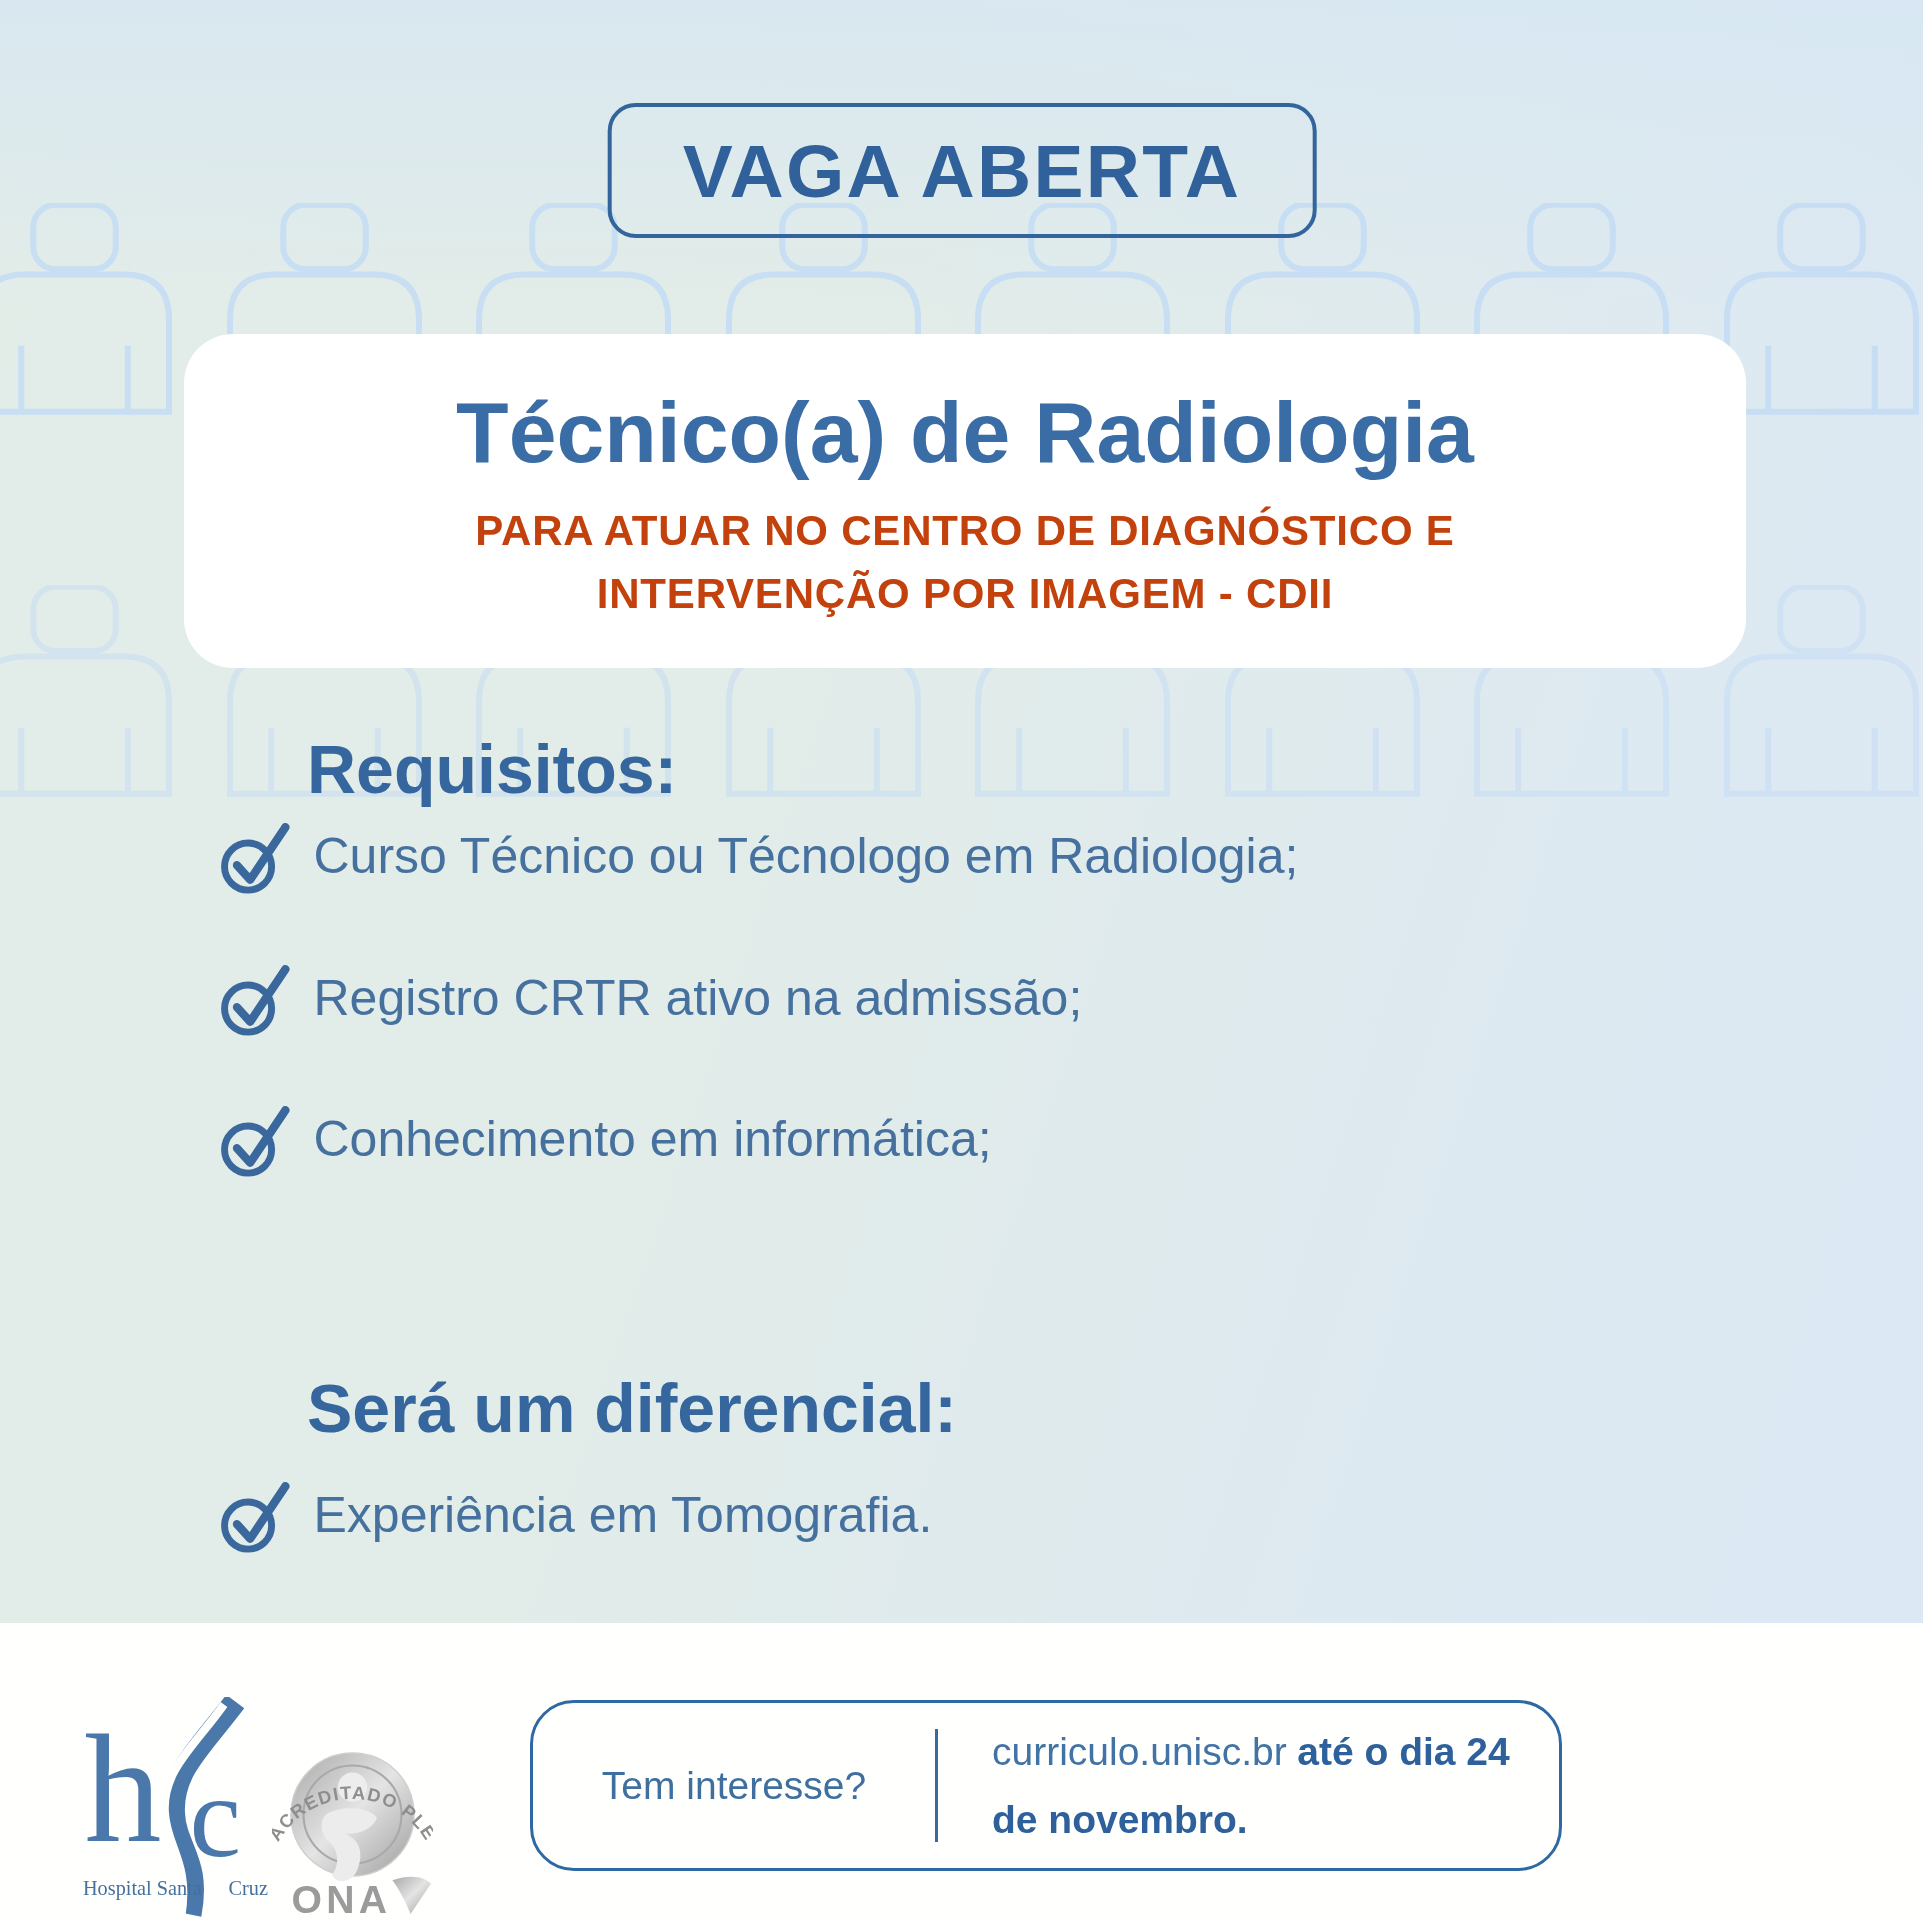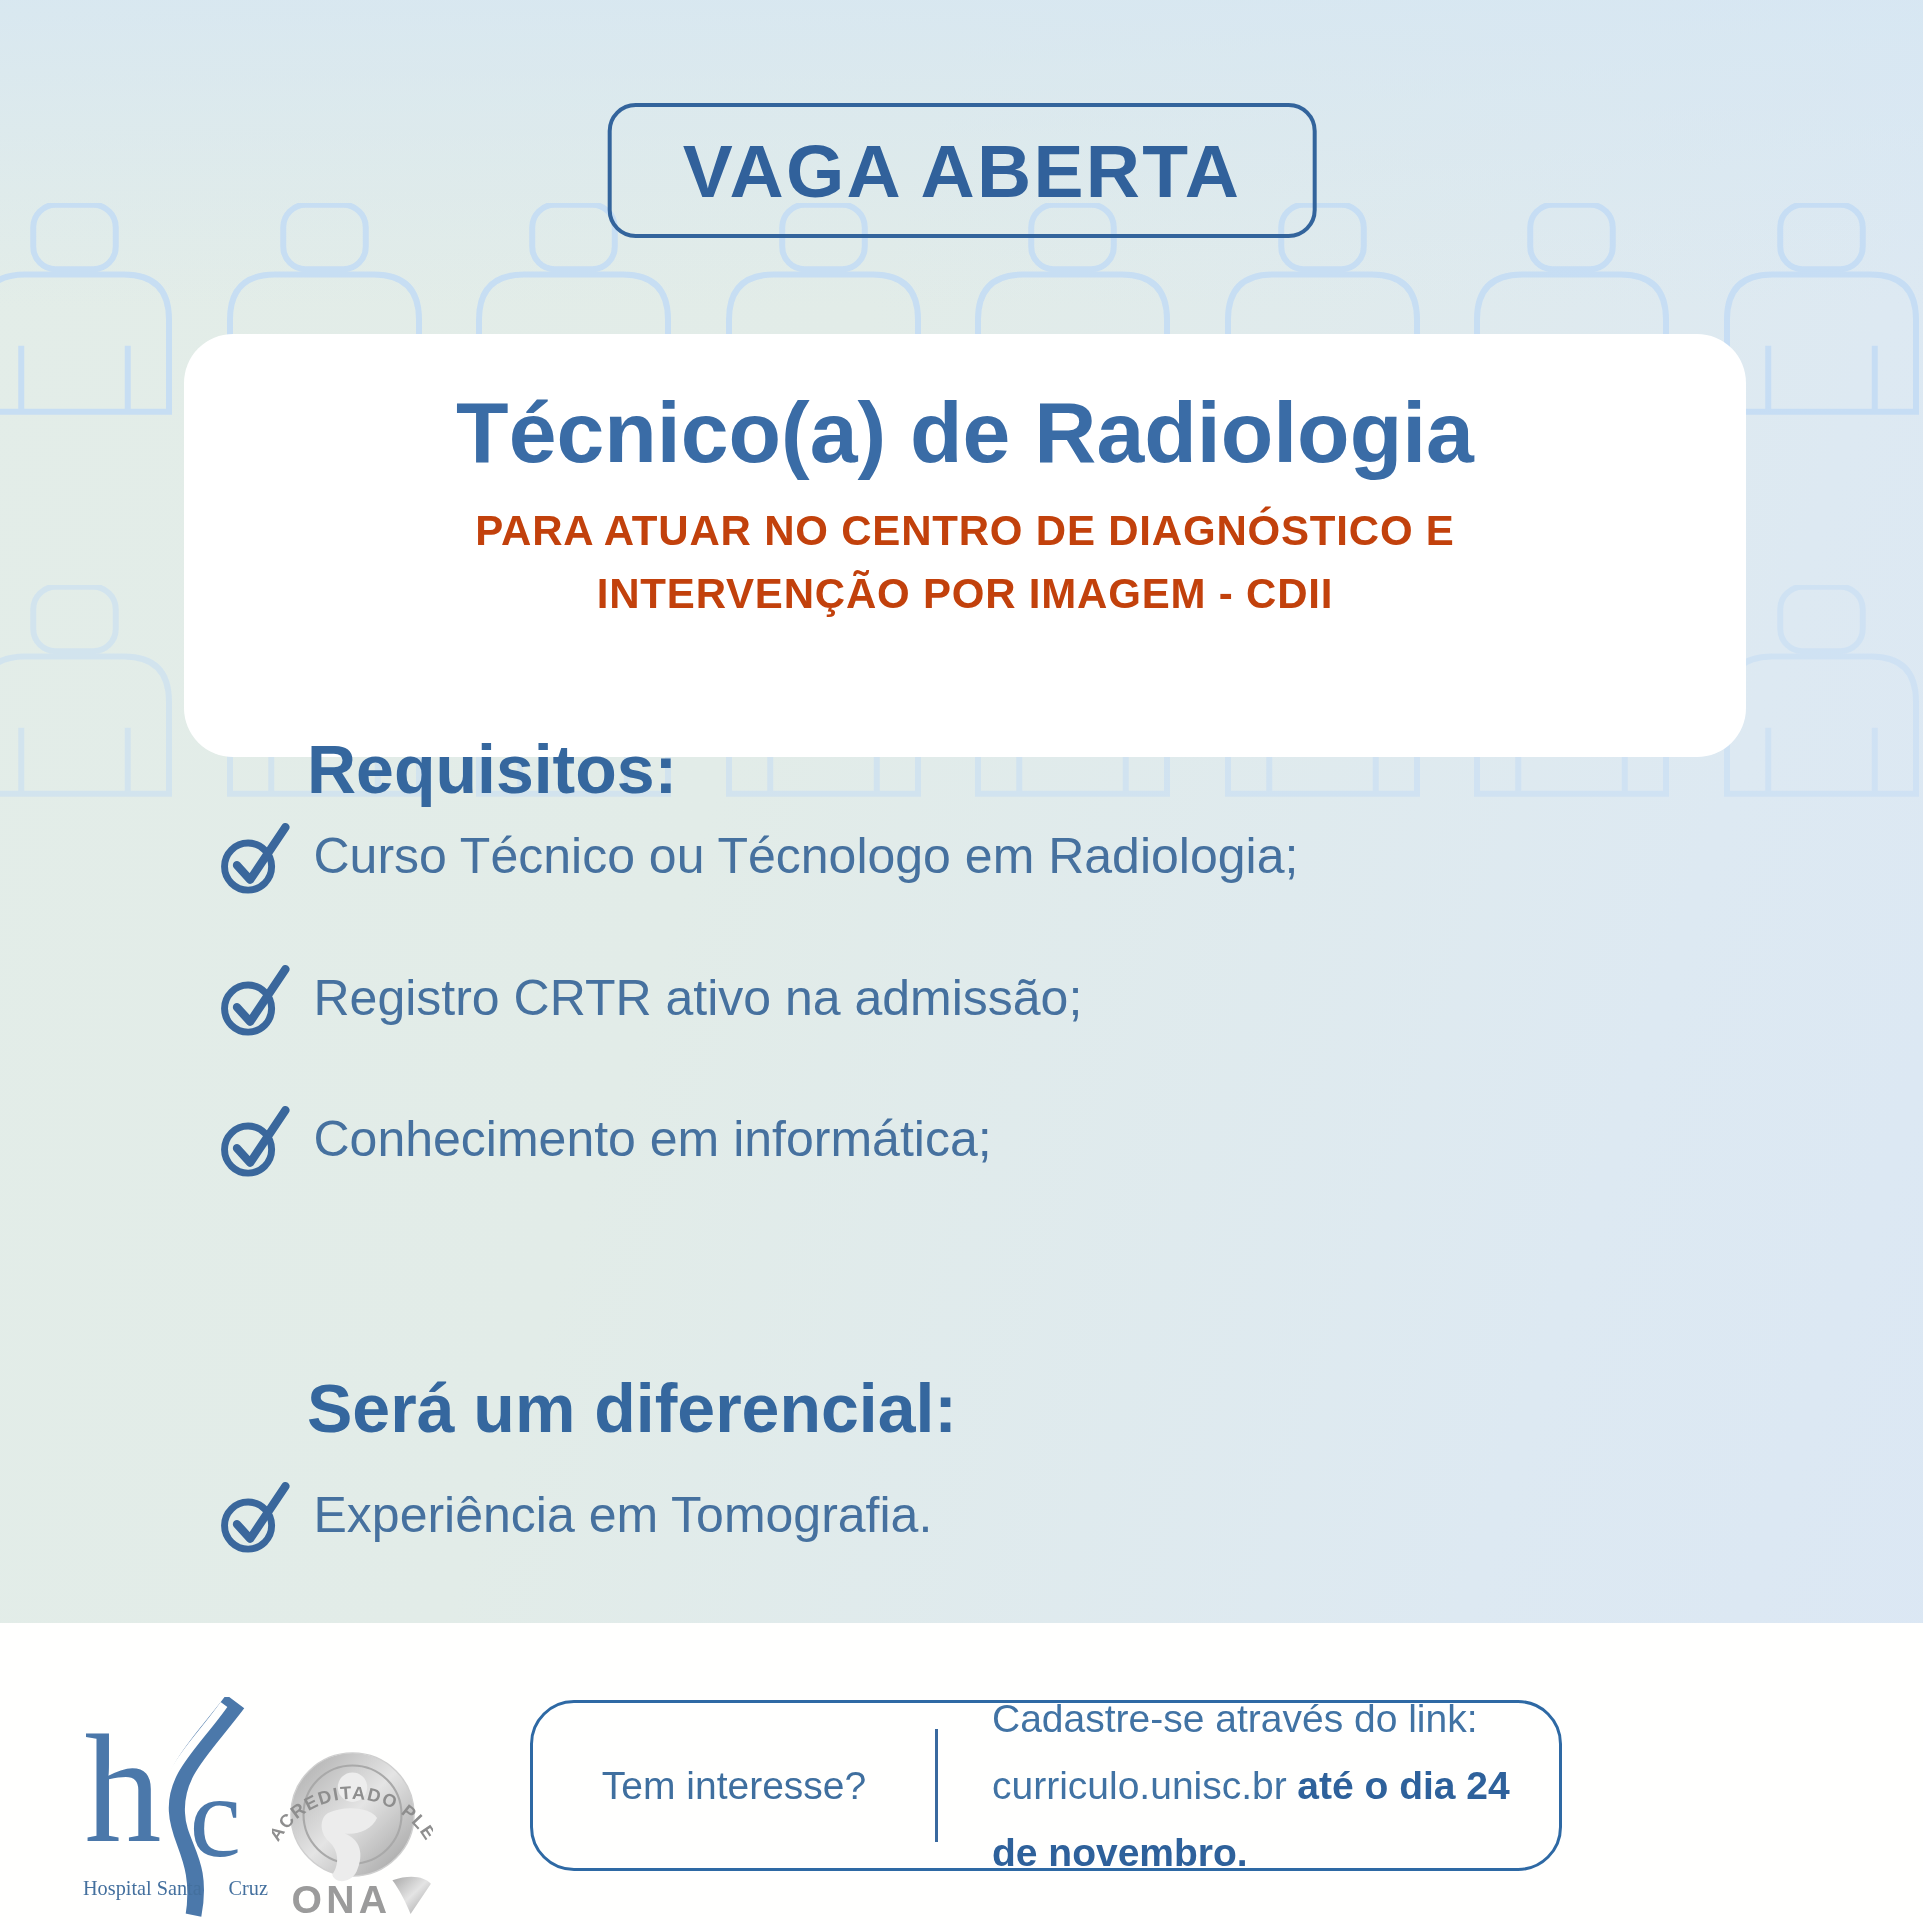--- a/index.html
+++ b/index.html
@@ -14,21 +14,21 @@
   #bg-pattern svg{position:absolute;}
 
   
   .badge{position:absolute;left:50%;top:103px;transform:translateX(-50%);
          height:135px;box-sizing:border-box;padding:0 71px;
          border:4.5px solid #33649c;border-radius:28px;
          display:flex;align-items:center;justify-content:center;
          font-size:75px;font-weight:bold;letter-spacing:2.3px;color:#31619b;}
 
   
-  .title-card{position:absolute;left:184px;top:334px;width:1562px;height:423px;
+  .title-card{position:absolute;left:184px;top:334px;width:1562px;height:334px;
               background:#ffffff;border-radius:49px;text-align:center;box-sizing:border-box;
               padding-top:51px;}
   .job-title{font-size:86px;font-weight:bold;color:#3a6ca6;margin:0;line-height:1.1;}
   .job-subtitle{font-size:42px;font-weight:bold;color:#c2410c;letter-spacing:0.8px;
                 width:1172px;margin:19.5px auto 0;line-height:1.5;}
 
   
   .section-heading{position:absolute;left:307px;font-size:68px;font-weight:bold;color:#35679e;}
   .req-row{position:absolute;left:219px;display:flex;align-items:center;gap:22.5px;}
   .req-row .check{flex:0 0 auto;width:72px;height:81px;}
@@ -208,19 +208,18 @@
       <textPath href="#arcPath" startOffset="6">ACREDITADO PLENO</textPath>
     </text>
     <text x="28" y="300" font-size="56" font-weight="bold" fill="#9b9b9b" letter-spacing="6" font-family="Liberation Sans, sans-serif">ONA</text>
     <path d="M172 254 C 198 245 218 249 227 259 L 198 302 C 190 283 181 266 172 254 Z" fill="url(#silverGrad)"></path>
   </svg>
 
   <div class="contact-box">
     <div class="q-cell">Tem interesse?</div>
     <div class="v-divider"></div>
     <div class="cta-cell">
-      <div>Cadastre-se através do link:</div>
       <div><span>curriculo.unisc.br</span><strong>até o dia 24 de novembro.</strong></div>
     </div>
   </div>
 
 </div>
 
 
 </body></html>

